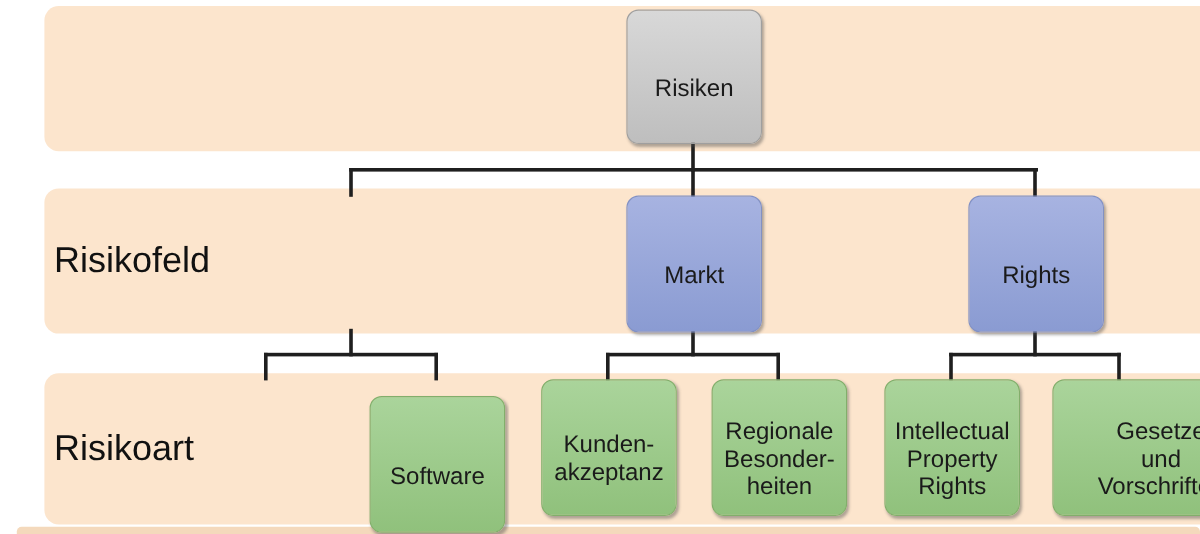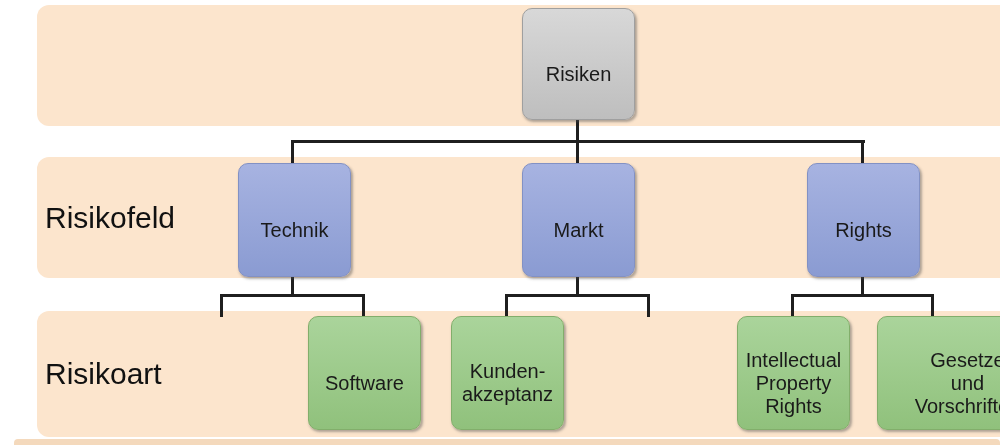--- a/index.html
+++ b/index.html
@@ -90,36 +90,38 @@
 
   <div class="line vline" style="left:861px;top:274px;height:23px;"></div>
   <div class="line hline" style="left:791px;top:294px;width:143px;"></div>
   <div class="line vline" style="left:791px;top:294px;height:23px;"></div>
   <div class="line vline" style="left:931px;top:294px;height:23px;"></div>
 
   <div class="node root" style="left:522px;top:8px;">
     <span class="node-label">Risiken</span>
   </div>
 
-  <div class="node field" style="left:238px;top:163px;">
-    <span class="node-label">Technik</span>
-  </div>
   <div class="node field" style="left:522px;top:163px;">
     <span class="node-label">Markt</span>
   </div>
   <div class="node field" style="left:807px;top:163px;">
     <span class="node-label">Rights</span>
   </div>
 
-  <div class="node art" style="left:308px;top:316px;text-align:right;">
+  <div class="node art" style="left:308px;top:330px;text-align:right;">
     <span class="node-label">Software</span>
   </div>
   <div class="node art" style="left:451px;top:316px;">
     <span class="node-label">Kunden-
 akzeptanz</span>
+  </div>
+  <div class="node art" style="left:593px;top:316px;">
+    <span class="node-label">Regionale
+Besonder-
+heiten</span>
   </div>
   <div class="node art" style="left:737px;top:316px;">
     <span class="node-label">Intellectual
 Property
 Rights</span>
   </div>
   <div class="node art" style="left:877px;top:316px;padding-left:34px;">
     <span class="node-label">Gesetze und
 Vorschriften</span>
   </div>

